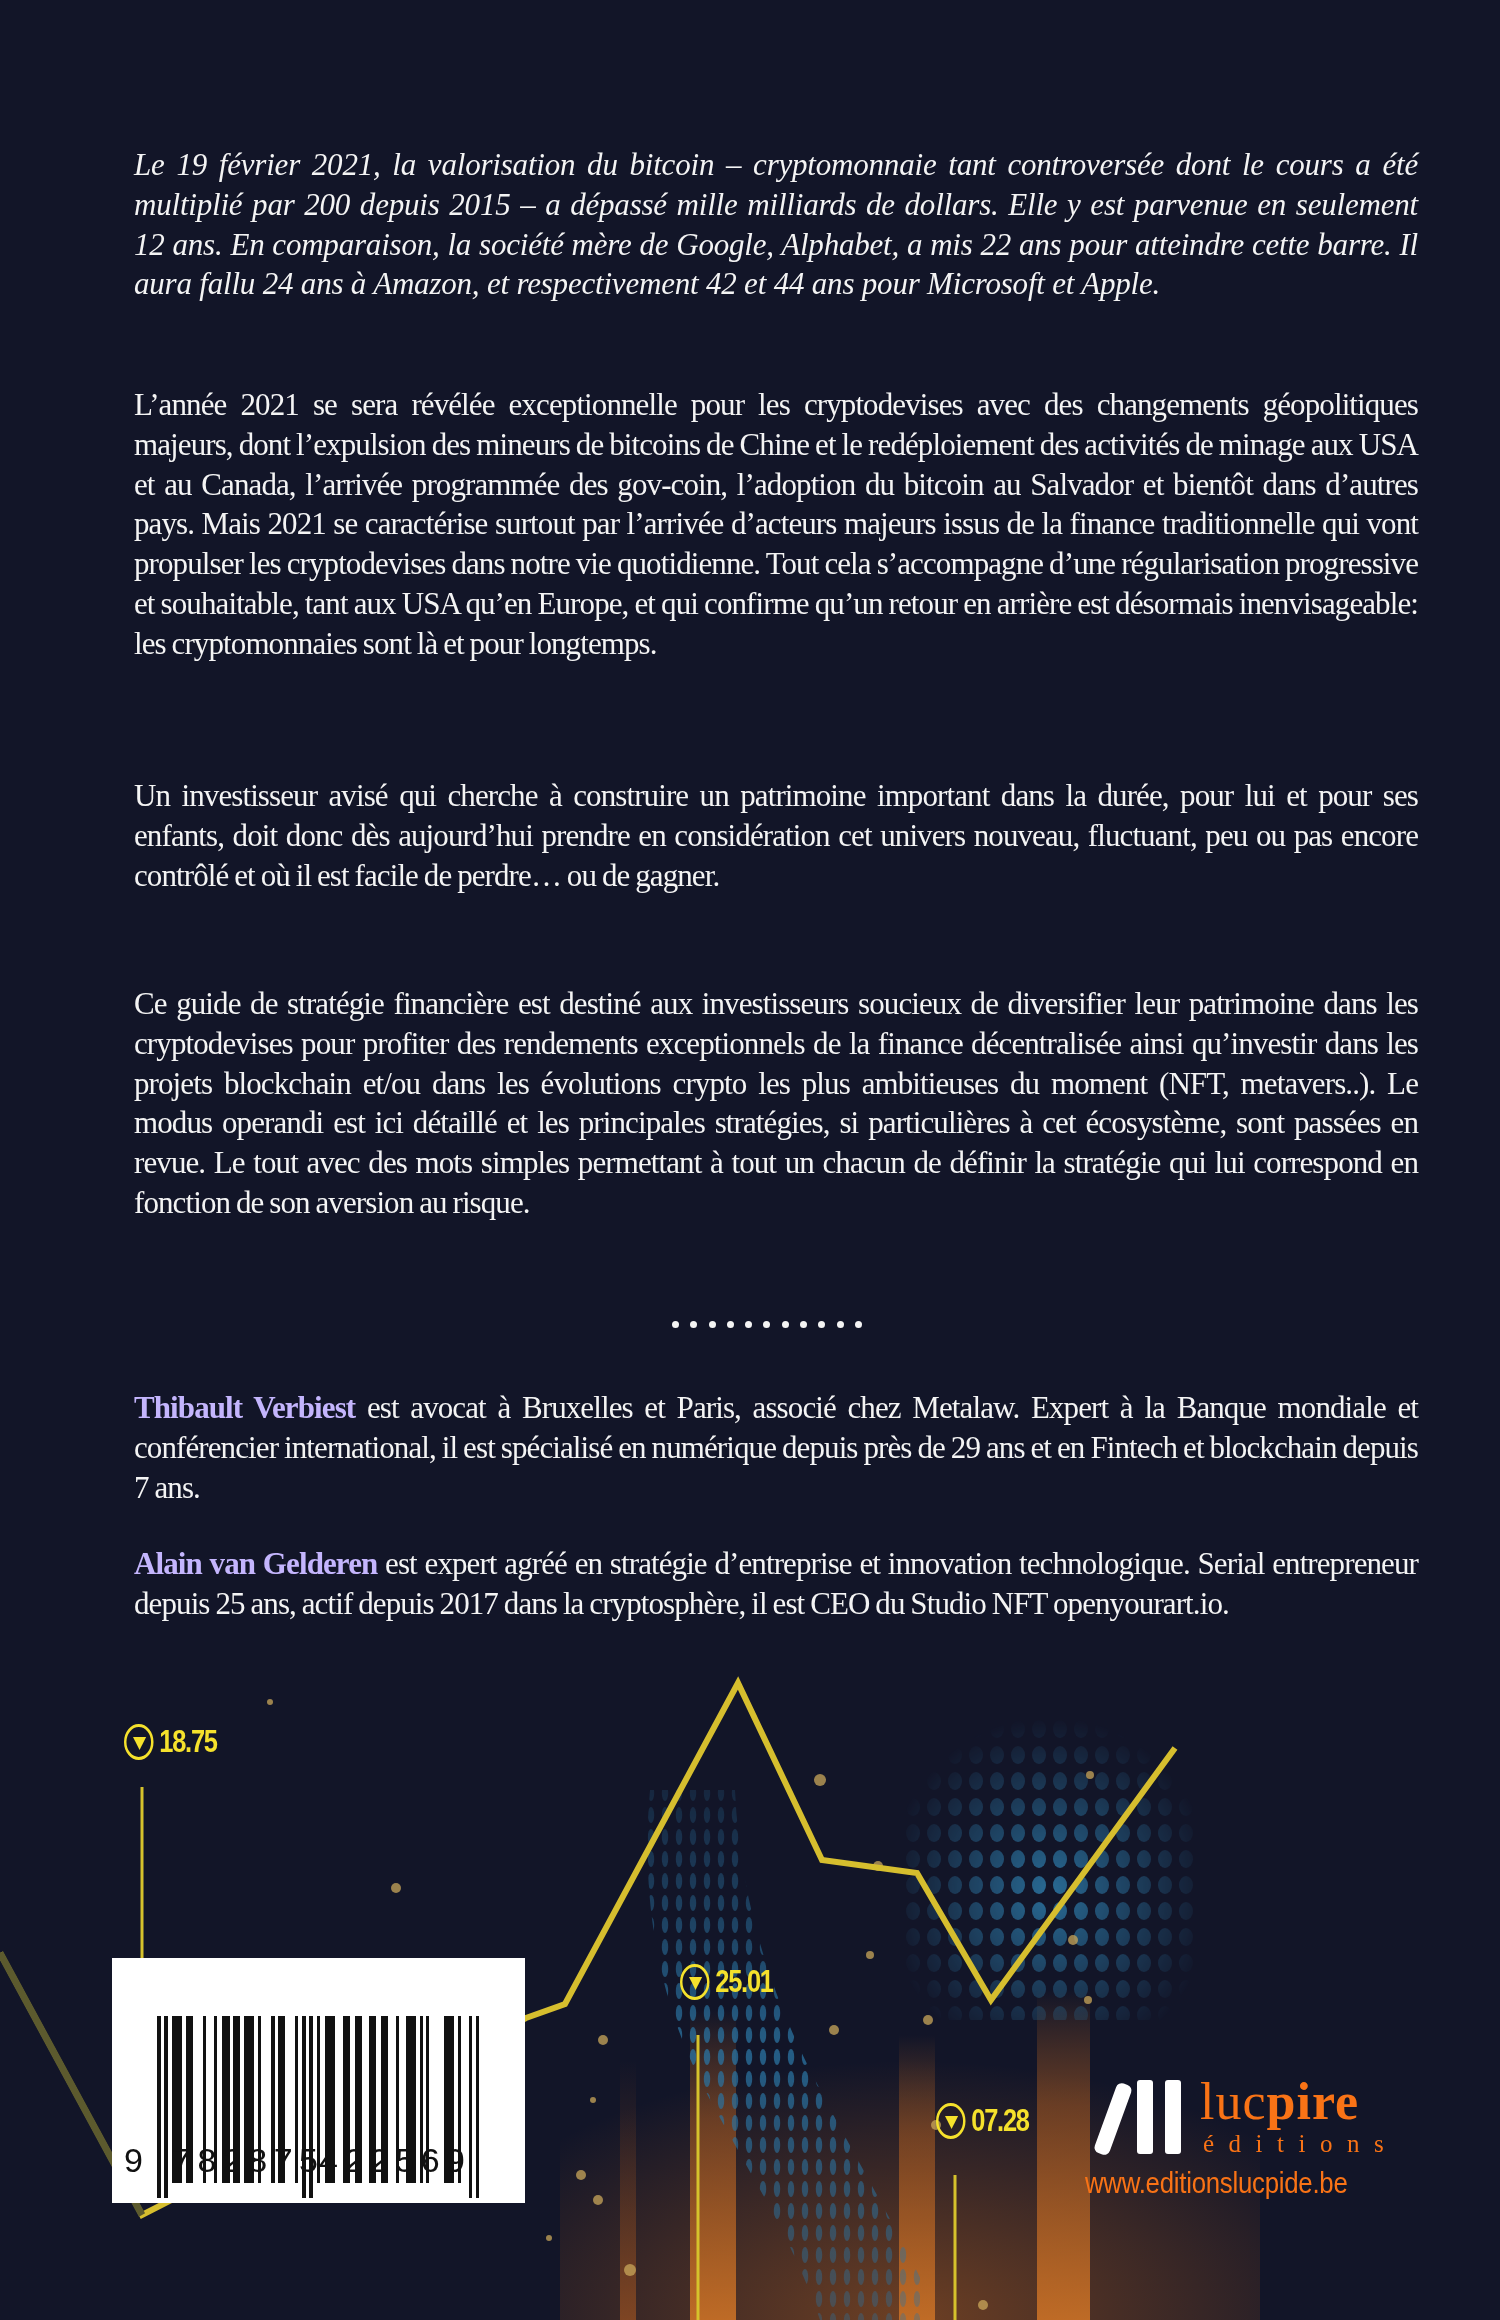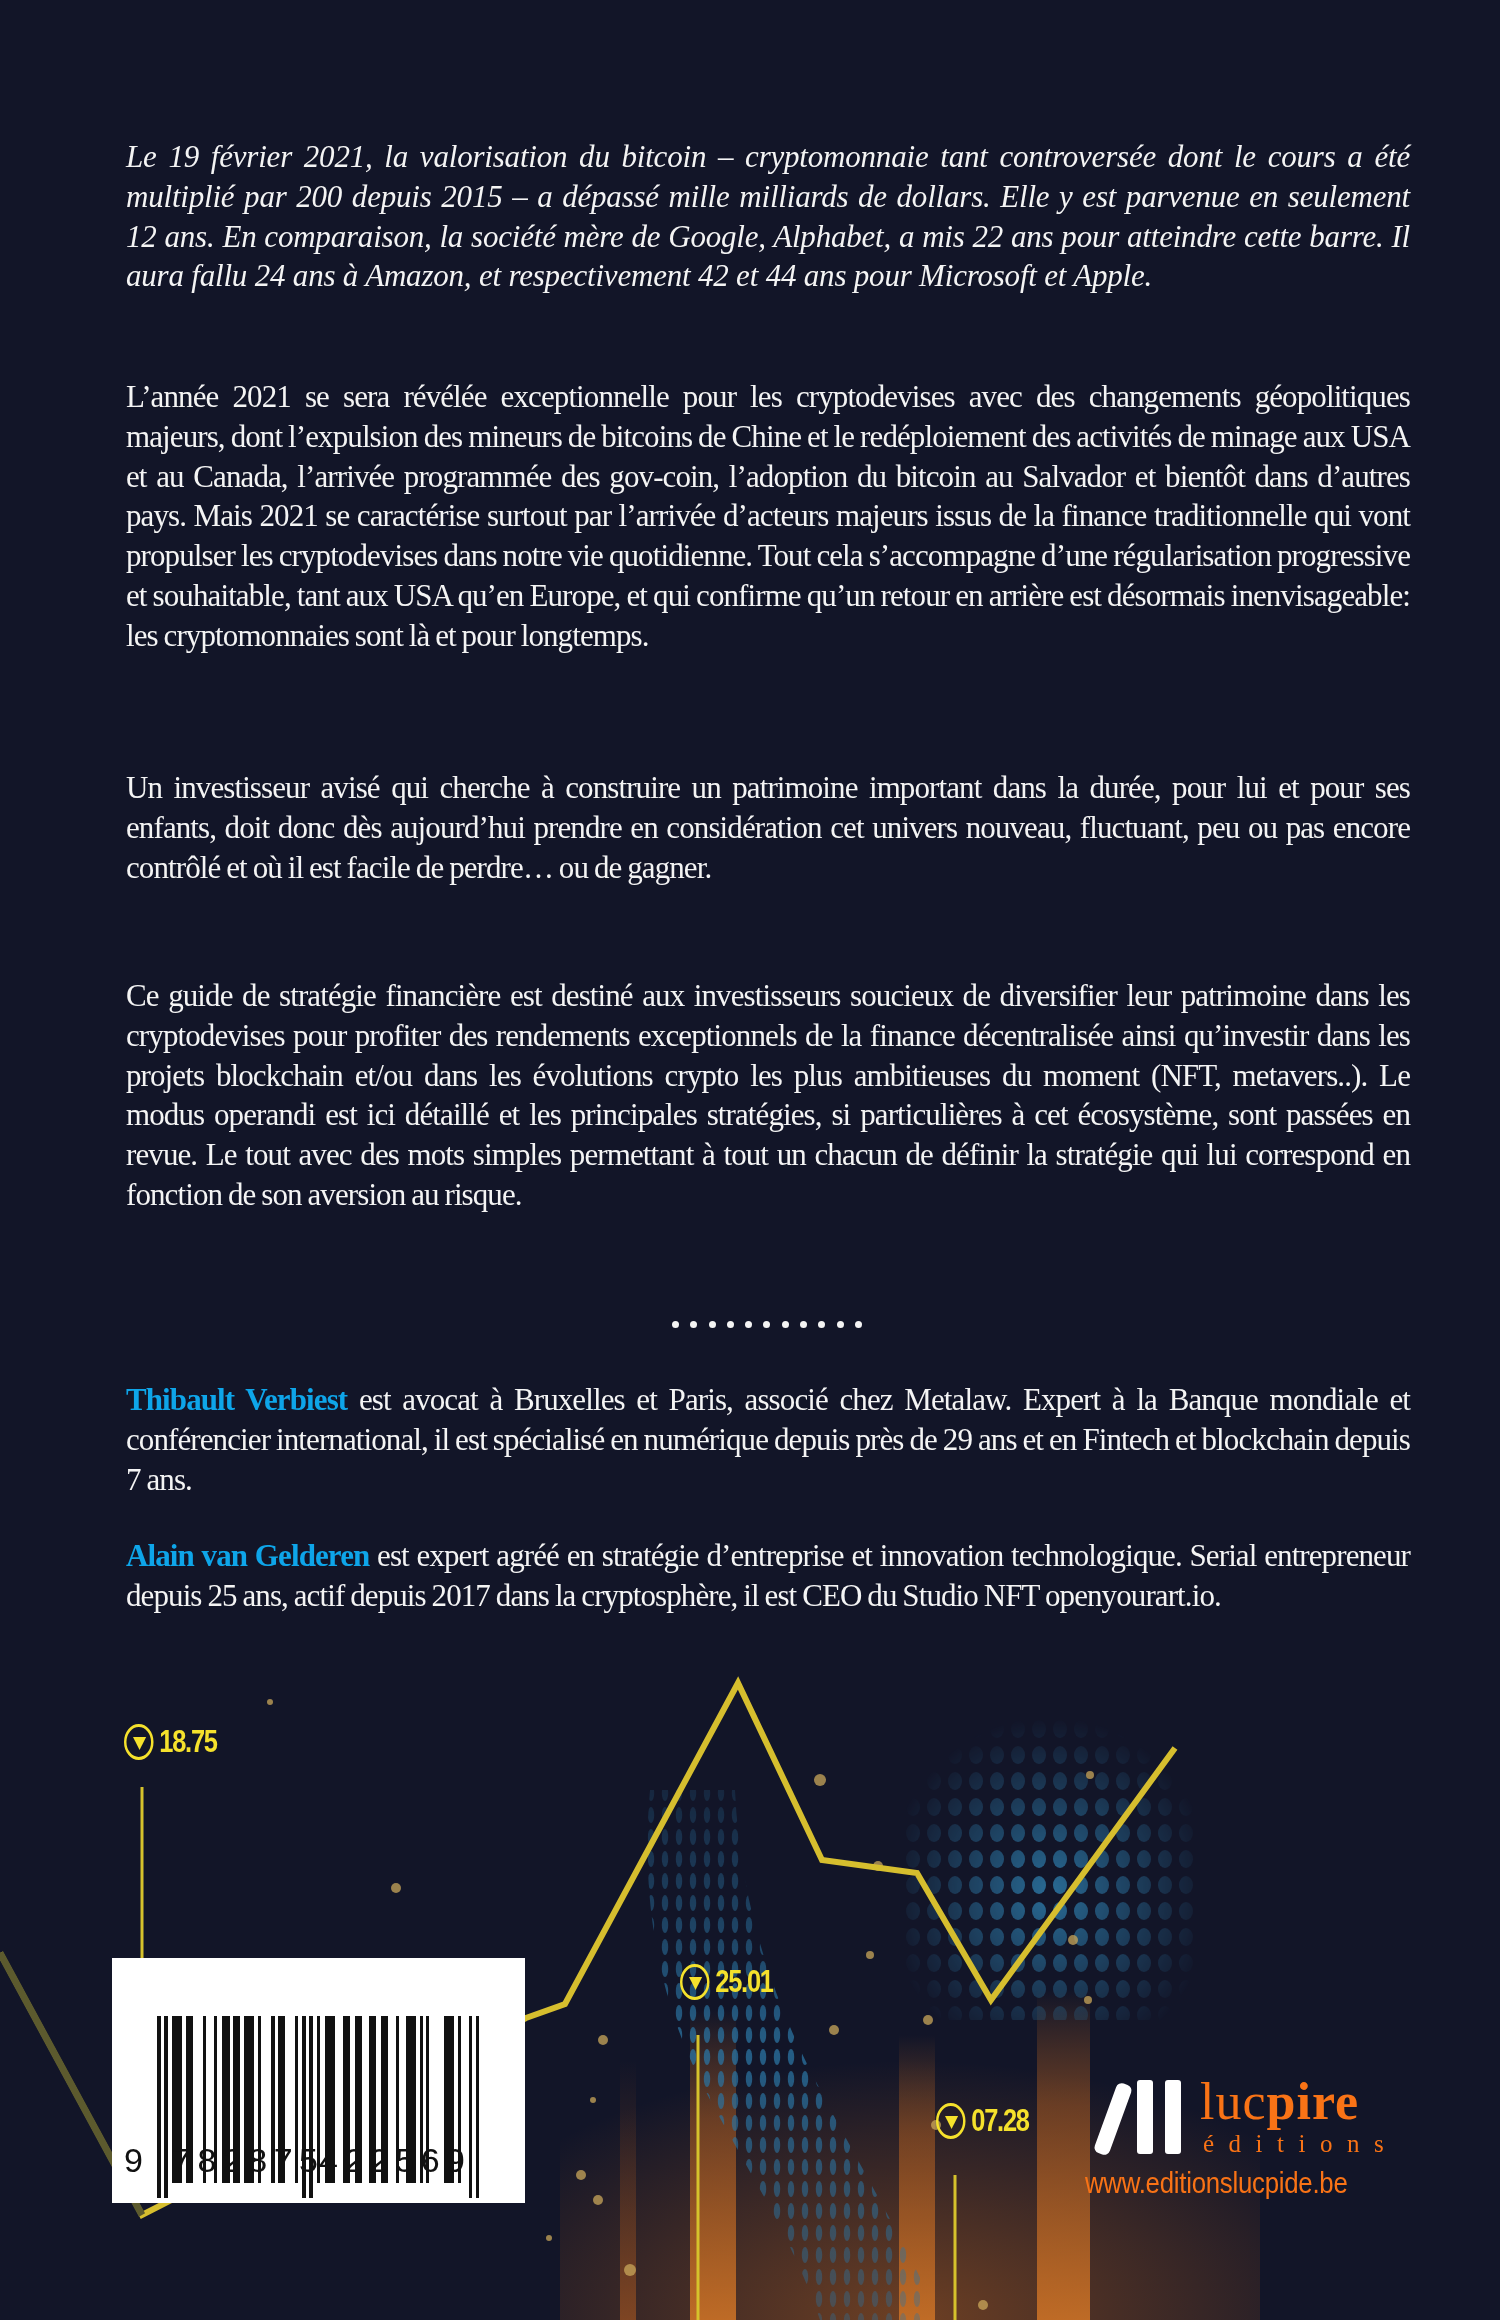--- a/index.html
+++ b/index.html
@@ -6,26 +6,26 @@
   body {
     width: 1500px; height: 2320px; position: relative; overflow: hidden;
     background: #121528;
     font-family: "Liberation Serif", "DejaVu Serif", serif;
     color: #f4f4f4;
   }
   .txt {
     position: absolute; left: 122px; width: 1284px;
     font-size: 31px; line-height: 39.8px;
     text-align: justify; text-align-last: left;
-    margin: 4px;
+    margin: 12px;
     letter-spacing: -0.2px;
   }
   .intro { font-style: italic; }
   .cond { letter-spacing: -0.9px; word-spacing: -1px; }
-  .author-name { color: #0ea5e9; font-weight: bold; }
+  .author-name { color: #c4b5fd; font-weight: bold; }
   .sep {
     position: absolute; left: 672px; top: 1316px; width: 190px; height: 16px;
     display: flex; justify-content: space-between; align-items: center;
   }
   .sep span { width: 7px; height: 7px; border-radius: 50%; background: #f4f4f4; display: block; }
 
   .art { position: absolute; left: 0; top: 0; width: 1500px; height: 2320px; pointer-events: none; }
 
   .tag {
     position: absolute; display: flex; align-items: center; gap: 7px;

